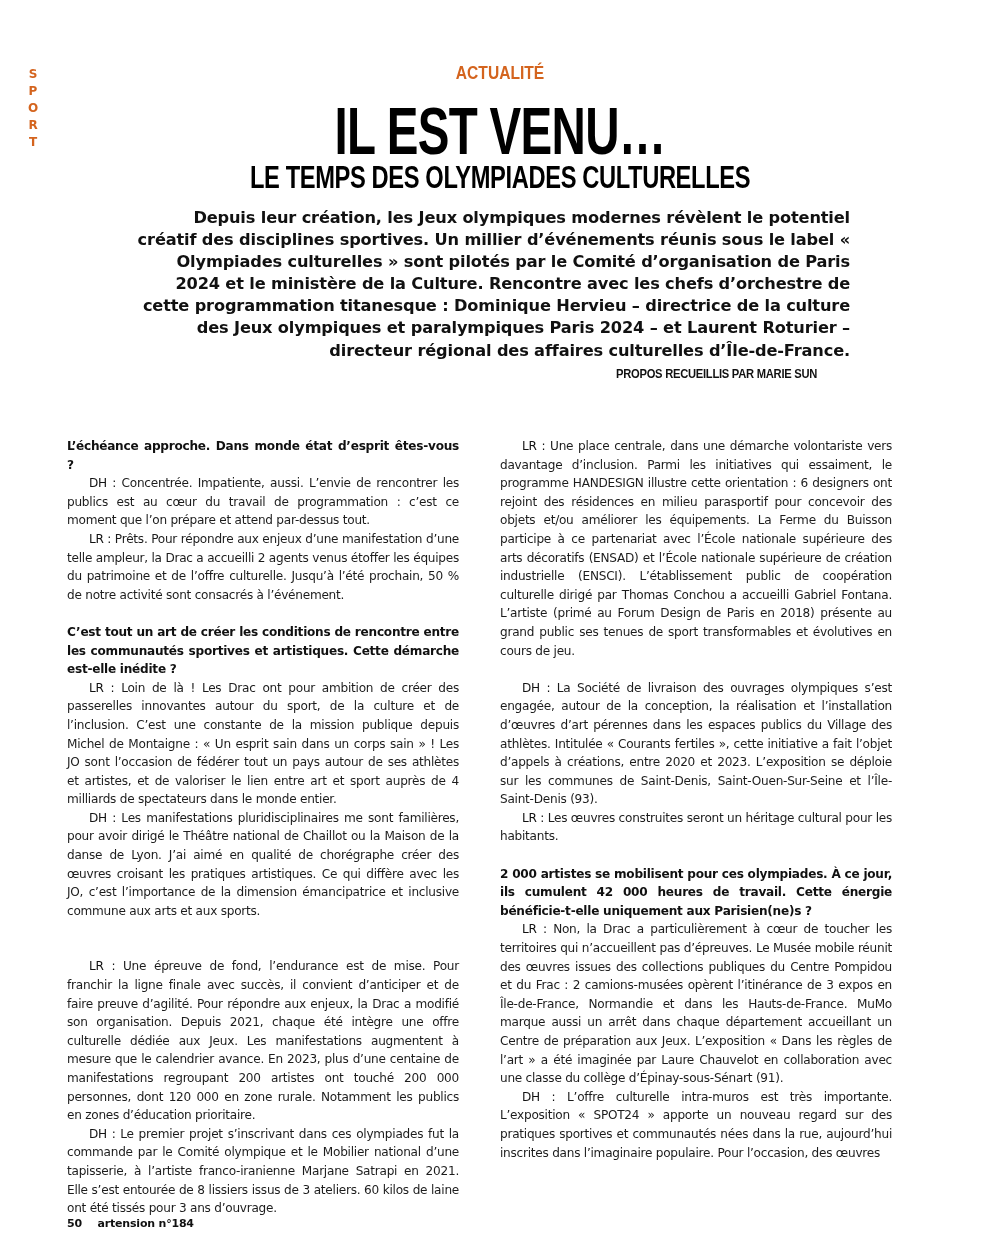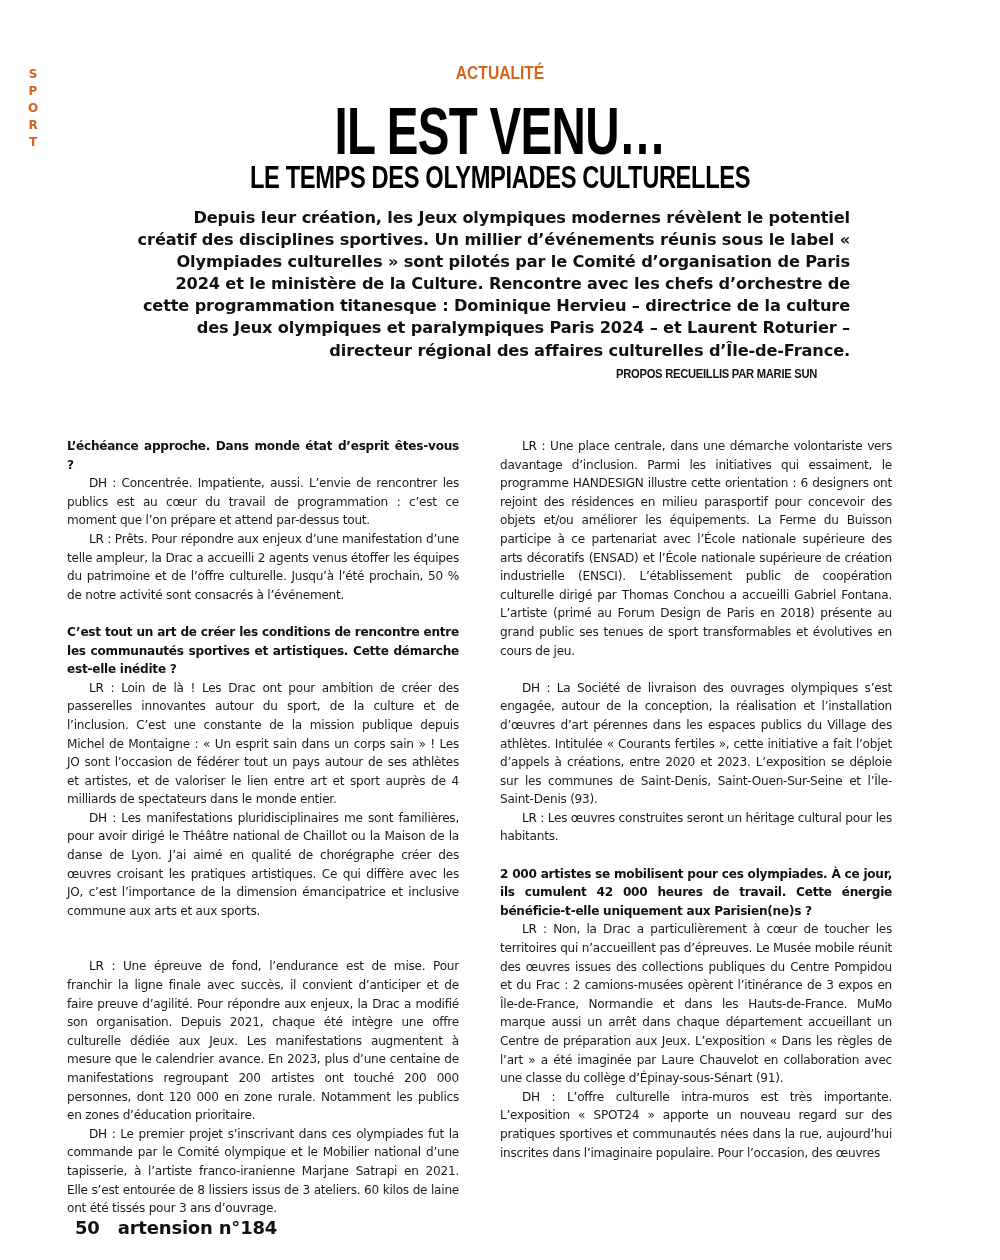--- a/index.html
+++ b/index.html
@@ -57,21 +57,21 @@
 
     .q { font-weight: bold; margin-bottom: 0; color: #111; }
     .a { text-indent: 22px; }
     .a .sp { font-weight: normal; color: #111; }
     .gap { height: 18.6px; }
     .gap-lg { height: 37px; }
 
     .footer {
       position: absolute; left: 67px; top: 1217px;
       font-family: "DejaVu Sans", sans-serif; font-weight: bold;
-      font-size: 18px; color: #111; letter-spacing: -0.2px; margin-left: 8px;
+      font-size: 11px; color: #111; letter-spacing: -0.2px;
     }
     .footer .pg { margin-right: 12px; }
   </style>
 </head>
 <body>
 
 <div class="side-label">
   <span>S</span>
   <span>P</span>
   <span>O</span>

